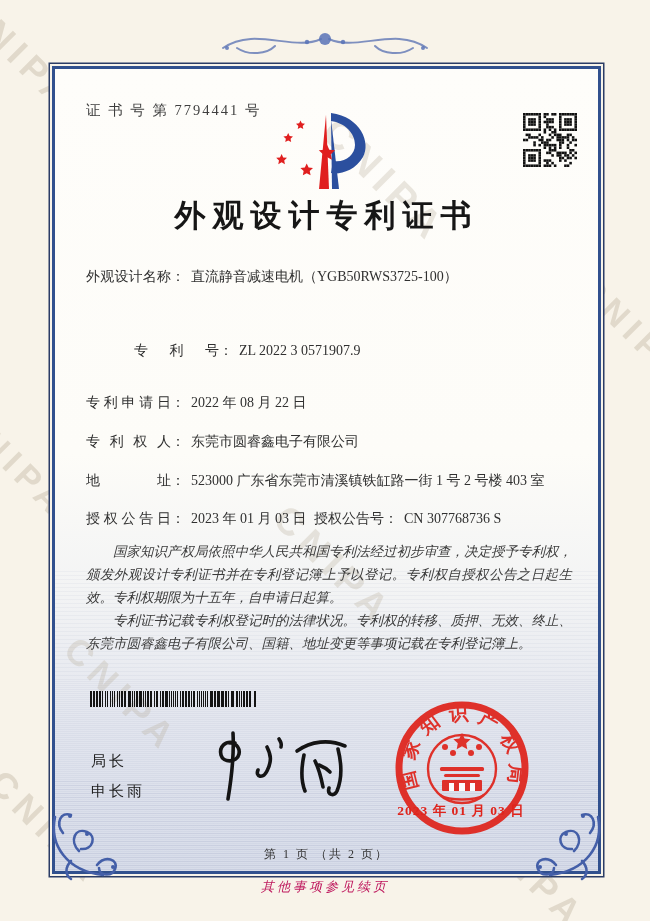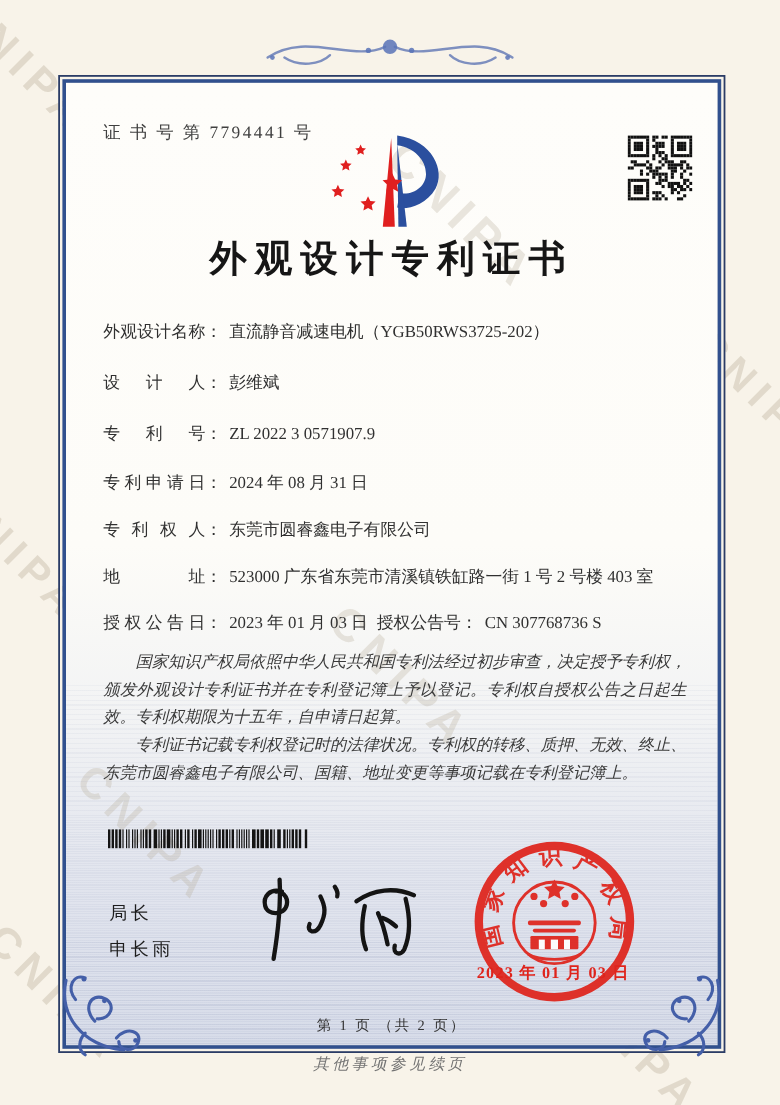--- a/index.html
+++ b/index.html
@@ -45,21 +45,21 @@
   .barcode{position:absolute;left:35px;top:622px;}
   .official{position:absolute;left:36px;font-family:Liberation Sans, sans-serif;
     font-size:15px;letter-spacing:3px;color:#1d1d1d;}
   .sig{position:absolute;left:150px;top:658px;}
   .seal{position:absolute;left:334px;top:626px;opacity:.93;}
   .seal-date{position:absolute;left:338px;top:733px;width:136px;text-align:center;
     font-size:13.5px;font-weight:bold;letter-spacing:1px;color:#df241c;}
   .page-line{position:absolute;left:0;top:777px;width:100%;text-align:center;
     font-size:12px;letter-spacing:2px;color:#333;}
   .cont-note{position:absolute;left:0;top:878px;width:100%;text-align:center;z-index:2;
-    font-size:13px;font-style:italic;letter-spacing:3px;color:#737373;}
+    font-size:13px;font-style:italic;letter-spacing:3px;color:#be185d;}
   .corner{position:absolute;z-index:3;}
   .garland{position:absolute;left:215px;top:18px;z-index:2;}
 </style>
 </head>
 <body>
 
 <span class="wm" style="left:-18px;top:-12px;font-size:36px;">CNIPA</span>
 <span class="wm" style="left:-22px;top:400px;font-size:34px;">CNIPA</span>
 <span class="wm" style="left:598px;top:268px;font-size:34px;">CNIPA</span>
 <span class="wm" style="left:10px;top:762px;font-size:36px;">CNIPA</span>
@@ -320,30 +320,27 @@
         <rect x="9" y="20" width="1" height="1" fill="#111"></rect>
         <rect x="10" y="20" width="1" height="1" fill="#111"></rect>
         <rect x="12" y="20" width="1" height="1" fill="#111"></rect>
         <rect x="16" y="20" width="1" height="1" fill="#111"></rect>
         <rect x="17" y="20" width="1" height="1" fill="#111"></rect>
       </svg>
 
     <div class="title">外观设计专利证书</div>
 
     <div class="frow" style="top:199px;">
-      <span class="flabel">外观设计名称</span><span class="fcolon">：</span><span>直流静音减速电机（YGB50RWS3725-202）</span>
-    </div>
-    <div class="frow" style="top:241px;">
-      <span class="flabel">设计人</span><span class="fcolon">：</span><span>彭维斌</span>
-    </div>
-    <div class="frow" style="top:284px;">
+      <span class="flabel">外观设计名称</span><span class="fcolon">：</span><span>直流静音减速电机（YGB50RWS3725-100）</span>
+    </div>
+    <div class="frow" style="top:273px;margin-left:48px;">
       <span class="flabel">专利号</span><span class="fcolon">：</span><span>ZL 2022 3 0571907.9</span>
     </div>
     <div class="frow" style="top:325px;">
-      <span class="flabel">专利申请日</span><span class="fcolon">：</span><span>2024 年 08 月 31 日</span>
+      <span class="flabel">专利申请日</span><span class="fcolon">：</span><span>2022 年 08 月 22 日</span>
     </div>
     <div class="frow" style="top:364px;">
       <span class="flabel">专利权人</span><span class="fcolon">：</span><span>东莞市圆睿鑫电子有限公司</span>
     </div>
     <div class="frow" style="top:403px;">
       <span class="flabel">地址</span><span class="fcolon">：</span><span>523000 广东省东莞市清溪镇铁缸路一街 1 号 2 号楼 403 室</span>
     </div>
     <div class="frow" style="top:441px;">
       <span class="flabel">授权公告日</span><span class="fcolon">：</span><span>2023 年 01 月 03 日</span>
       <span class="fextra">

